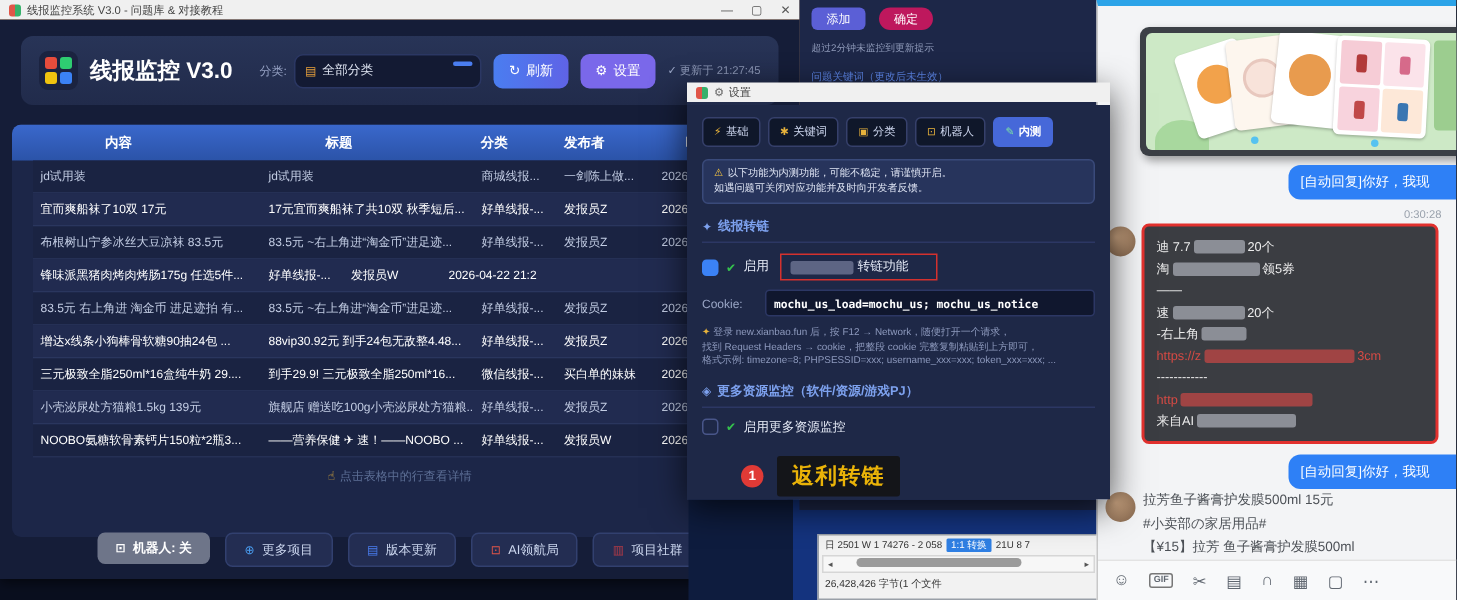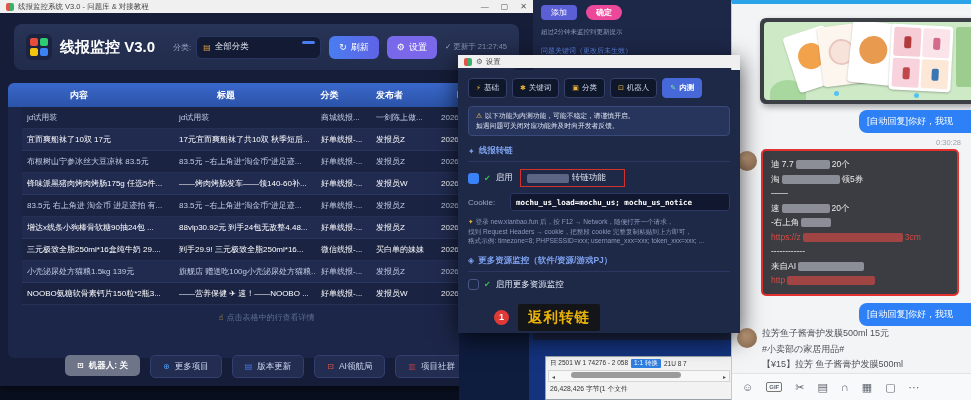--- a/index.html
+++ b/index.html
@@ -54,21 +54,21 @@
   .fbtn.dark{background:#232d52;border:1px solid #32406f;color:#ccd7ef;}
   .fbtn .fico{margin-right:5px;font-size:8px;}
   .fbtn.dark:nth-child(2) .fico{color:#4a9df0;}
   .fbtn.dark:nth-child(3) .fico{color:#4a7df0;}
   .fbtn.dark:nth-child(4) .fico{color:#e05548;}
   .fbtn.dark:nth-child(5) .fico{color:#b03a46;}
   
   #back{position:absolute;left:533px;top:0;width:200px;height:340px;background:#1d2748;z-index:2;padding:5px 8px;box-sizing:border-box;}
   #back .brow{display:flex;gap:9px;}
   .bbtn{height:15px;border-radius:4px;background:#5b5fd6;color:#fff;font-size:8px;display:flex;align-items:center;padding:0 10px;white-space:nowrap;cursor:default;}
-  .bbtn.pill{border-radius:8px;background:#ec4899;font-weight:bold;}
+  .bbtn.pill{border-radius:8px;background:#be185d;}
   #back .bnote{font-size:6.5px;color:#8f9ab9;margin-top:8px;white-space:nowrap;}
   #back .blink{font-size:7px;color:#5d86e8;margin-top:9px;white-space:nowrap;}
   
   #wall{position:absolute;left:459px;top:333px;width:274px;height:67px;z-index:2;
     background:linear-gradient(90deg,#0e1c3e 0 70px,#14337e 70px);}
   
   #notepad{position:absolute;left:545px;top:356px;width:188px;height:44px;background:#f2f2f2;border:1px solid #9aa0a8;z-index:2;box-sizing:border-box;font-size:6.5px;color:#333;}
   #np-line{display:flex;align-items:center;gap:3px;padding:2px 4px;white-space:nowrap;overflow:hidden;}
   #np-line .hl{background:#2f7fe3;color:#fff;padding:0 3px;border-radius:1px;}
   #np-scroll{height:10px;margin:0 2px;border:1px solid #d6d6d6;background:#f7f7f7;display:flex;align-items:center;}
@@ -213,21 +213,20 @@
             </div>
             <div class="tr">
               <div class="td c0">布根树山宁参冰丝大豆凉袜 83.5元</div>
               <div class="td c1">83.5元 ~右上角进“淘金币”进足迹...</div>
               <div class="td c2">好单线报-...</div>
               <div class="td c3">发报员Z</div>
               <div class="td c4">2026-04-22 21:2</div>
             </div>
             <div class="tr alt bold">
               <div class="td c0">锋味派黑猪肉烤肉烤肠175g 任选5件...</div>
-              <div class="td c1">——烤肉烤肠发车——领140-60补...</div>
               <div class="td c2">好单线报-...</div>
               <div class="td c3">发报员W</div>
               <div class="td c4">2026-04-22 21:2</div>
             </div>
             <div class="tr">
               <div class="td c0">83.5元 右上角进 淘金币 进足迹拍 有...</div>
               <div class="td c1">83.5元 ~右上角进“淘金币”进足迹...</div>
               <div class="td c2">好单线报-...</div>
               <div class="td c3">发报员Z</div>
               <div class="td c4">2026-04-22 21:2</div>
@@ -424,22 +423,22 @@
     <div id="chat-time">0:30:28</div>
     <div class="avatar" id="av1"></div>
     <div id="msg1">
         <div class="mline"><span>迪 7.7</span><span class="blur" style="width: 34px;"></span><span>20个</span></div>
         <div class="mline"><span>淘</span><span class="blur" style="width: 58px;"></span><span>领5券</span></div>
         <div class="mline"><span>——</span></div>
         <div class="mline"><span>速</span><span class="blur" style="width: 48px;"></span><span>20个</span></div>
         <div class="mline"><span>-右上角</span><span class="blur" style="width: 30px;"></span></div>
         <div class="mline redline"><span>https://z</span><span class="blur" style="width: 100px;"></span><span>3cm</span></div>
         <div class="mline"><span>------------</span></div>
+        <div class="mline redline"><span>http</span><span class="blur" style="width: 88px;"></span></div>
         <div class="mline"><span>来自AI</span><span class="blur" style="width: 66px;"></span></div>
-        <div class="mline redline"><span>http</span><span class="blur" style="width: 88px;"></span></div>
       </div>
     <div class="autoreply" id="bubble2">[自动回复]你好，我现</div>
     <div class="avatar" id="av2"></div>
     <div id="msg2">
         <div>拉芳鱼子酱膏护发膜500ml 15元</div>
         <div>#小卖部の家居用品#</div>
         <div>【¥15】拉芳 鱼子酱膏护发膜500ml</div>
       </div>
     <div id="chat-toolbar">
         <span>☺</span>

